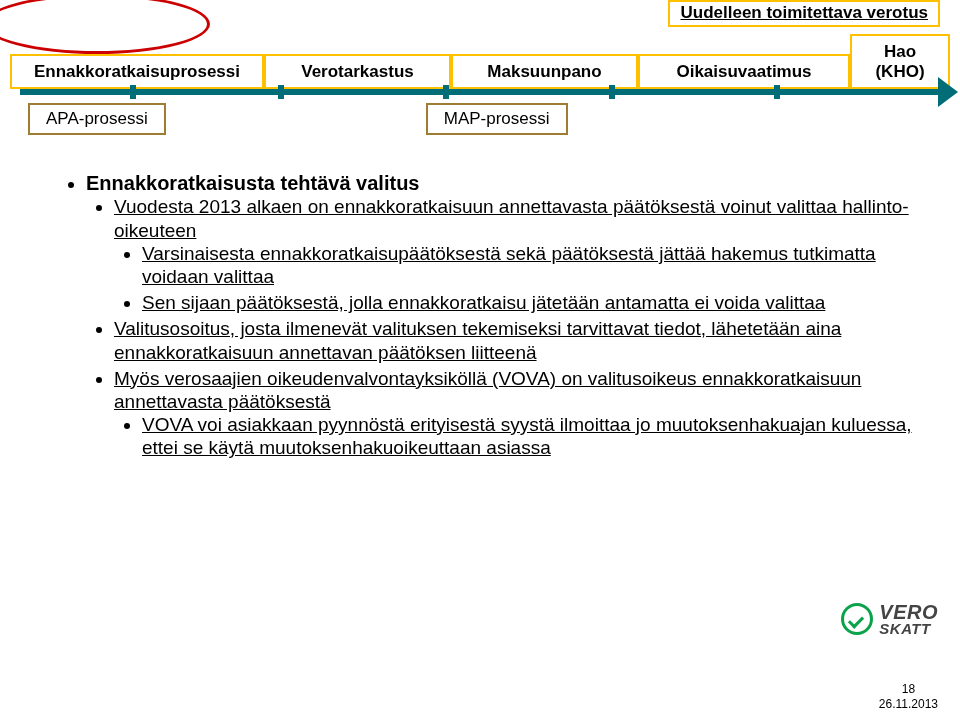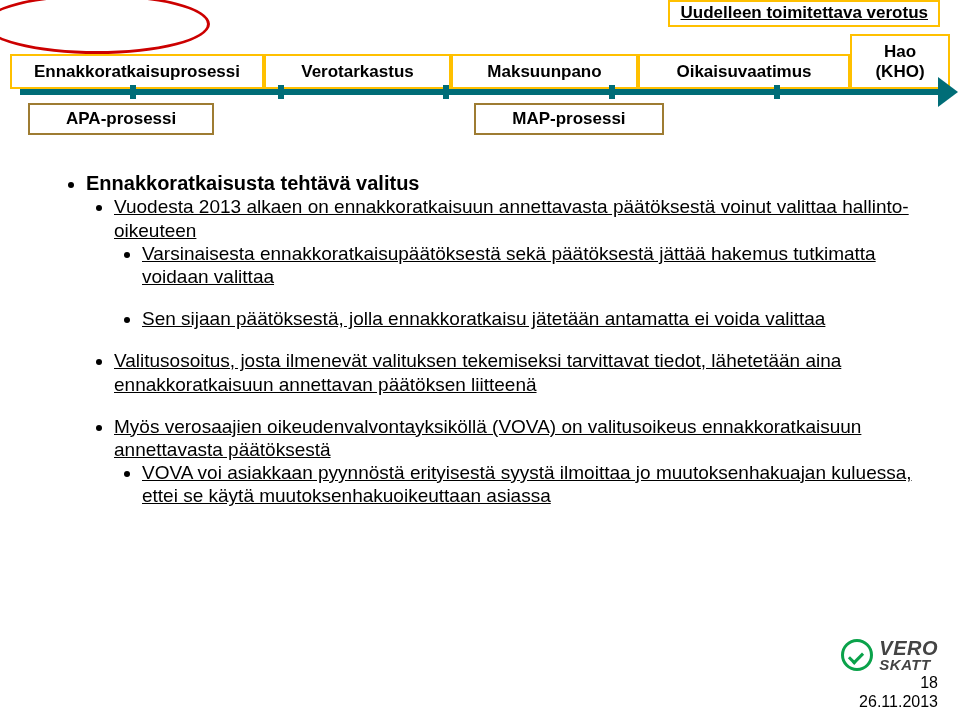--- a/index.html
+++ b/index.html
@@ -70,35 +70,35 @@
     background: #006d77;
     top: -4px;
   }
   .sub-row {
     display: flex;
     padding: 8px 18px;
     gap: 40px;
   }
   .sub-box {
     border: 2px solid #9e7c32;
-    font-weight: bold;
+    font-weight: normal;
     font-size: 17px;
-    padding: 4px 36px;
+    padding: 4px 16px;
   }
   .content {
     padding: 8px 40px 0 58px;
   }
   ul {
     margin: 0;
     padding-left: 28px;
   }
   ul li {
     font-size: 19px;
     line-height: 1.22;
-    margin-bottom: 19px;
+    margin-bottom: 3px;
   }
   ul ul li {
     font-size: 19px;
   }
   ul.lvl1 > li { list-style-type: disc; }
   ul.lvl2 > li { list-style-type: disc; text-decoration: underline; }
   ul.lvl3 > li { list-style-type: disc; }
   .footer {
     position: absolute;
     bottom: 6px;
@@ -135,23 +135,24 @@
   }
   .logo-text {
     font-family: Arial, sans-serif;
     font-weight: 900;
     font-size: 20px;
     color: #444;
     letter-spacing: 0.5px;
     font-style: italic;
   }
   .page-meta {
-    text-align: right;
-    font-size: 16px;
+    text-align: center;
+    font-size: 12px;
     line-height: 1.2;
+    margin-top: 45px;
   }
 </style>
 </head>
 <body>
 
 <div class="timeline-area">
   <div class="retitle-box">Uudelleen toimitettava verotus</div>
 
   <div class="red-oval" style="left:-16px; top:-6px; width:220px; height:54px;"></div>
 

